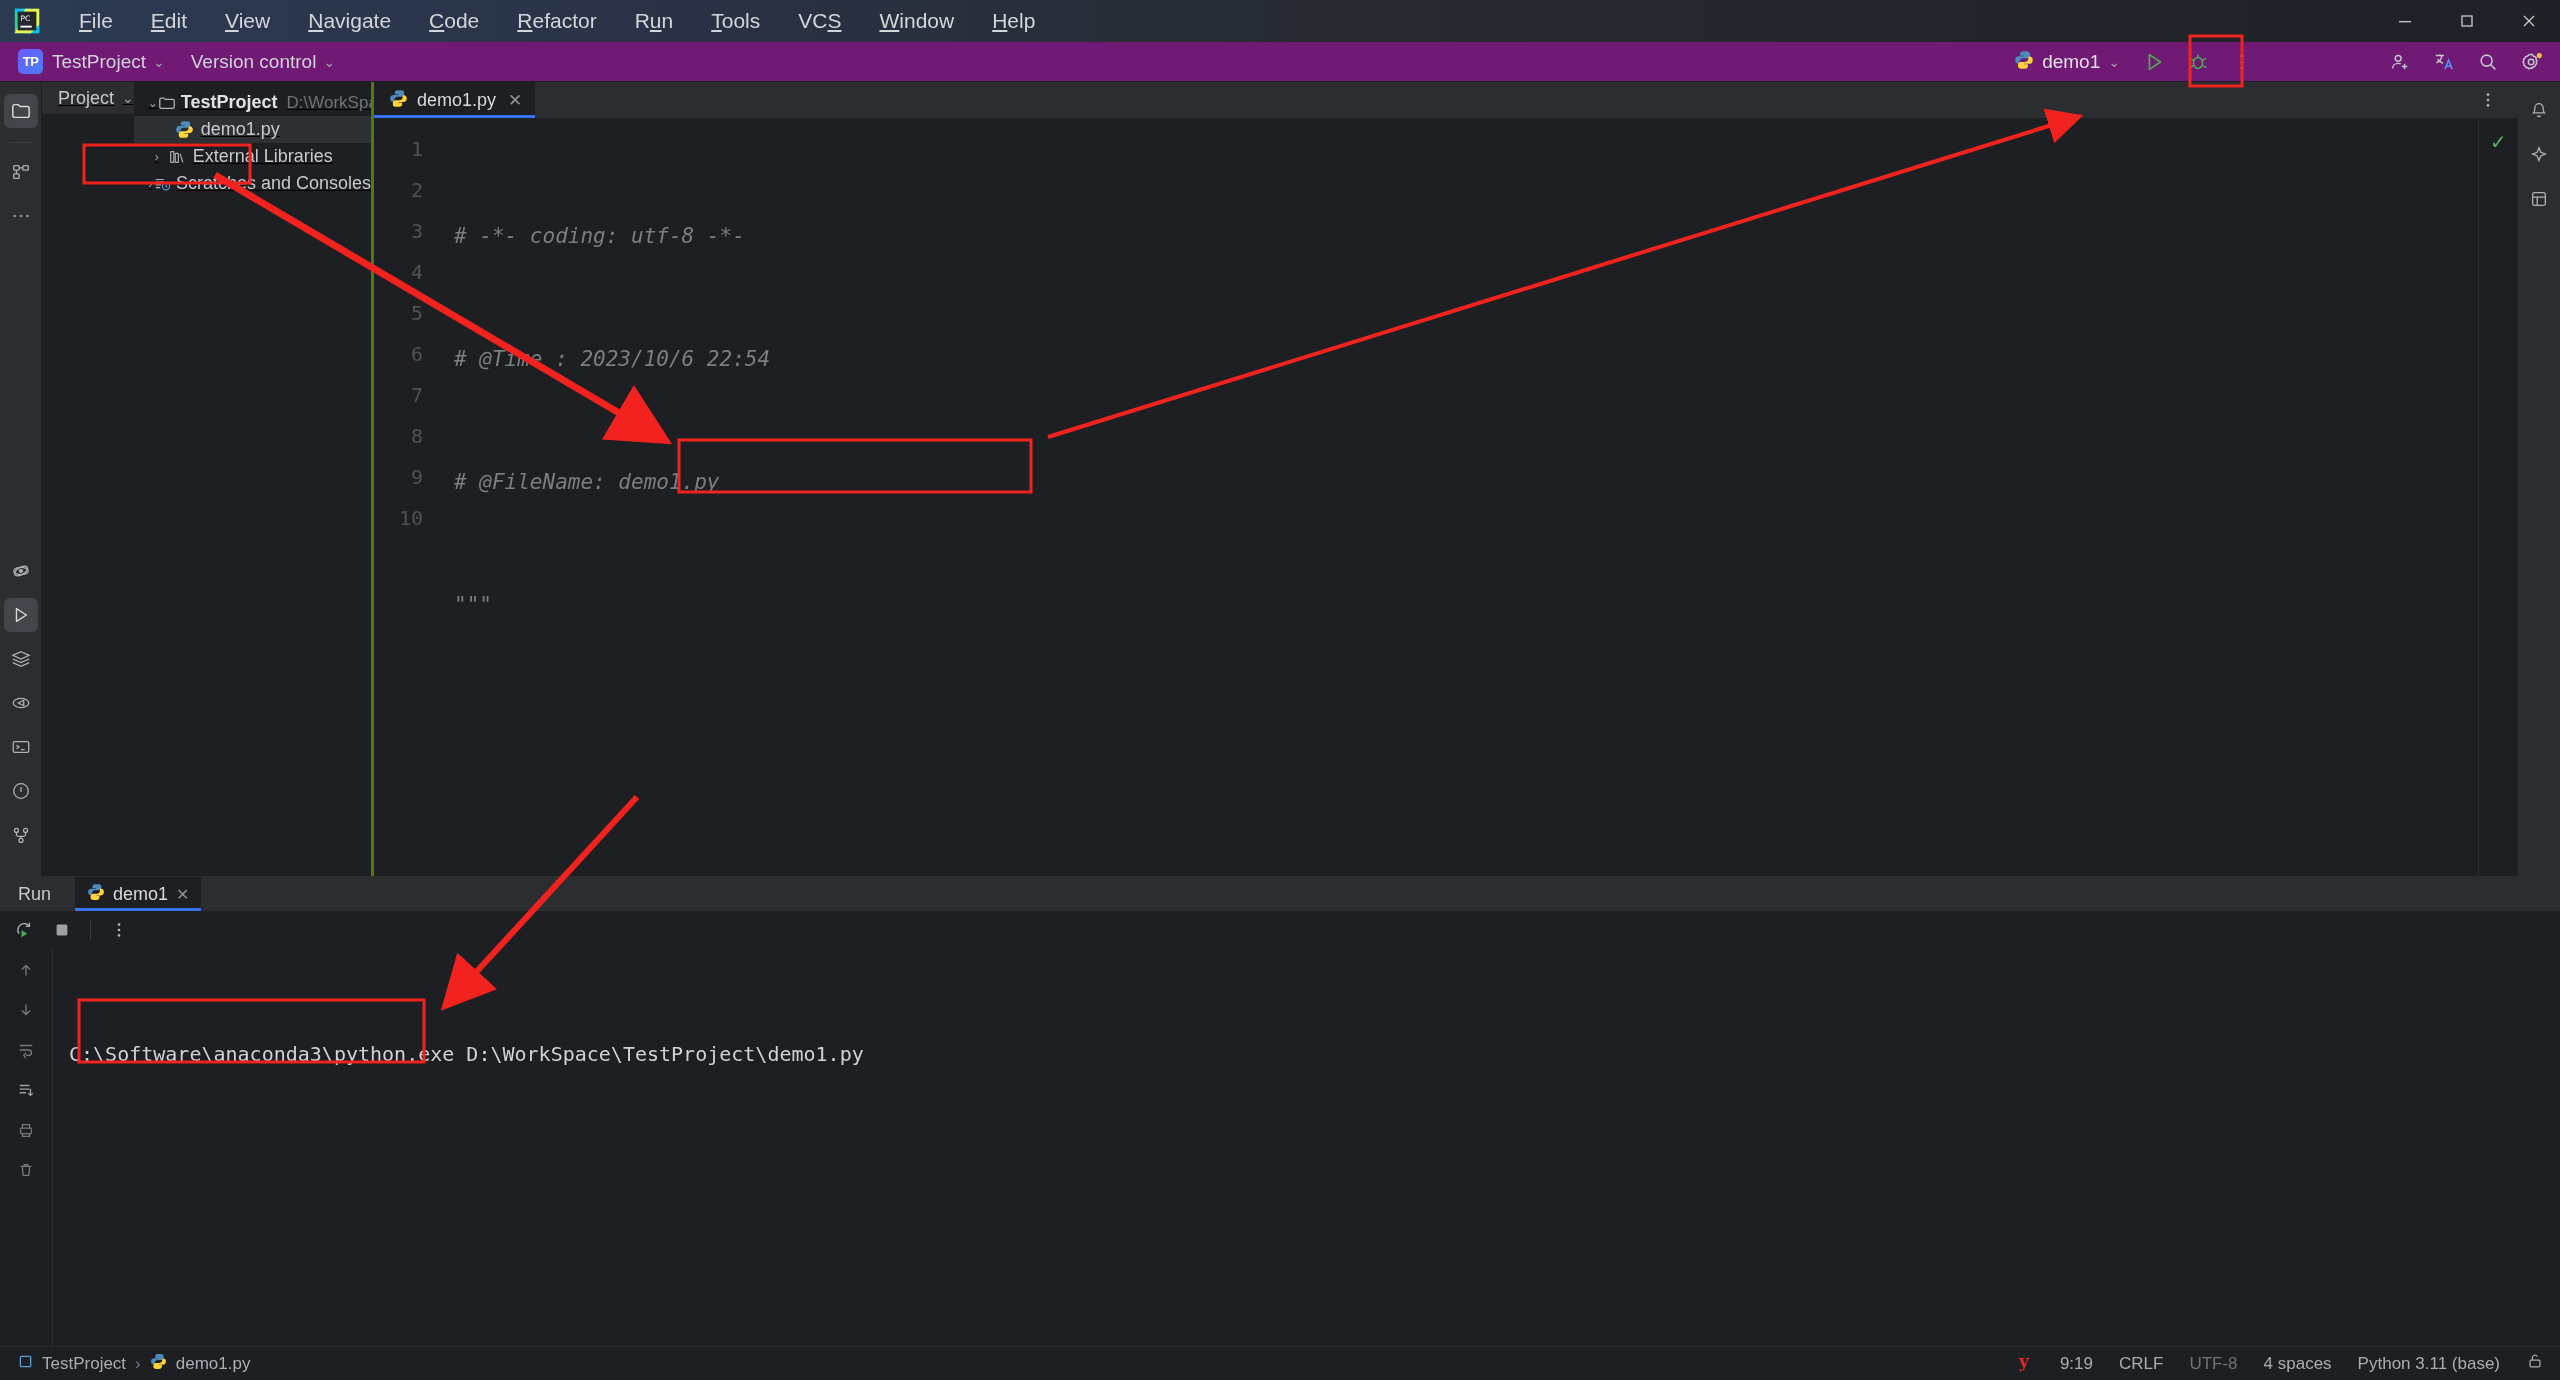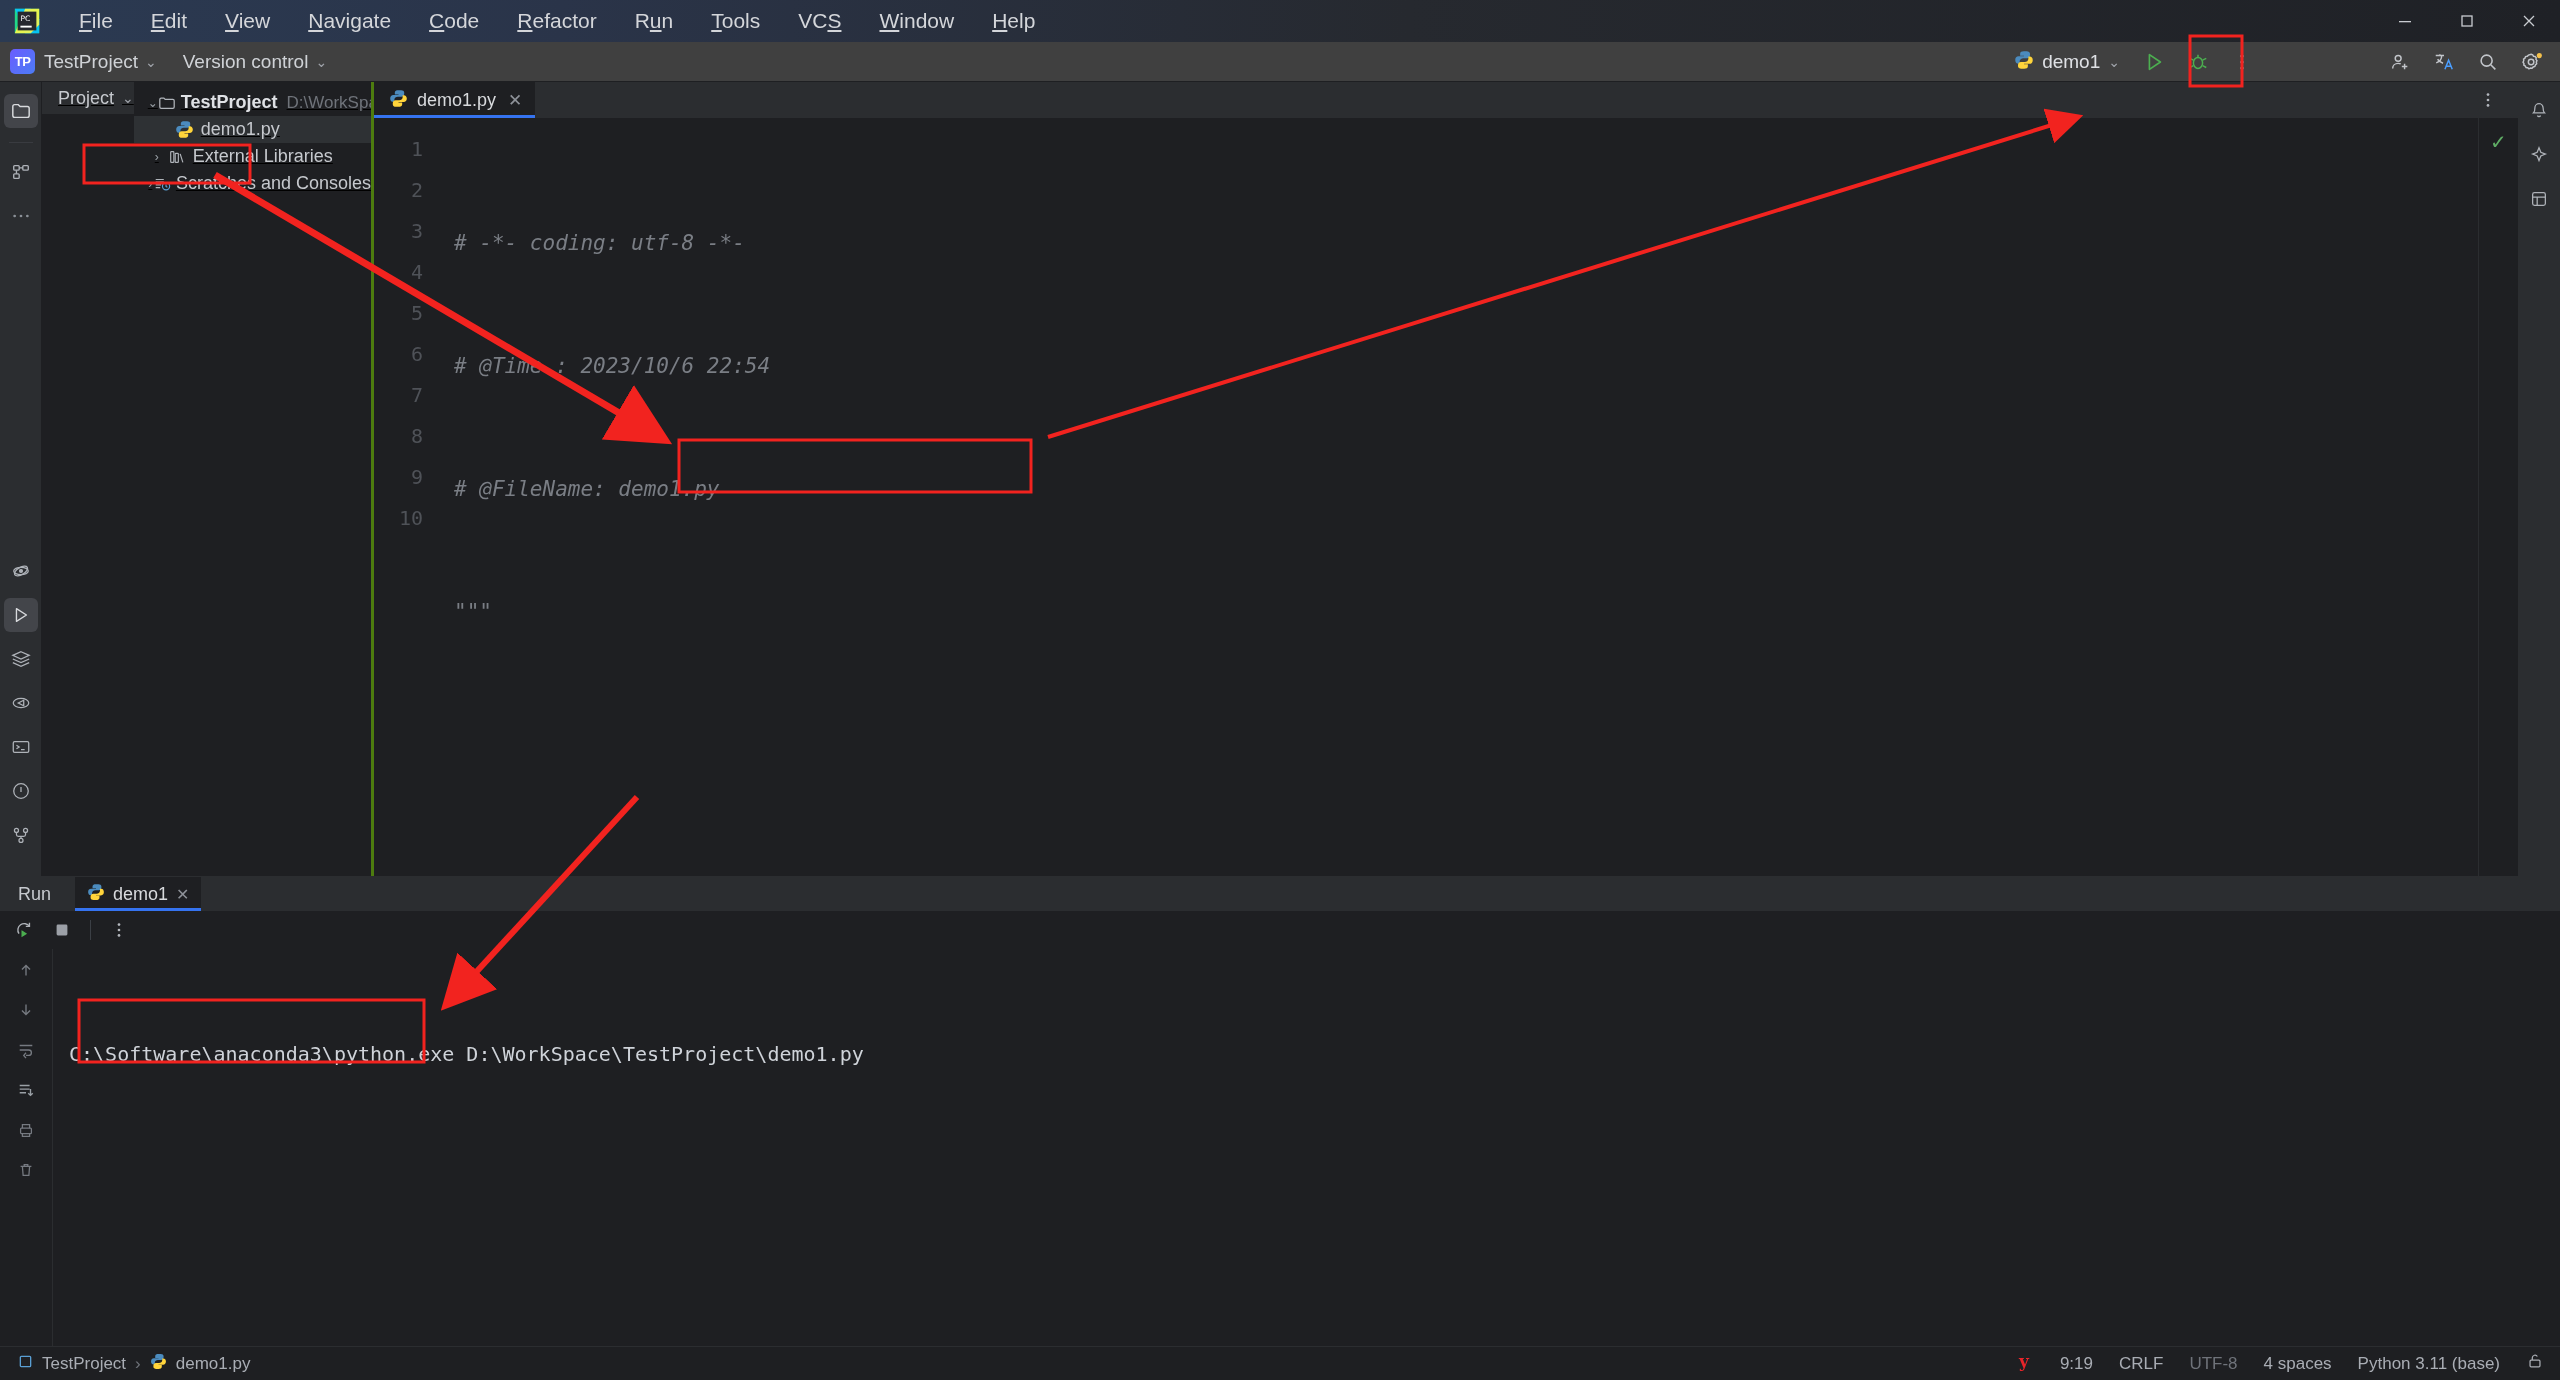--- a/index.html
+++ b/index.html
@@ -21,22 +21,22 @@
   .menu-items { display: flex; align-items: center; gap: 8px; }
   .menu-item {
     font-size: 21px; color: #d4d6da; padding: 5px 15px; cursor: default; white-space: nowrap;
   }
   .menu-item u { text-decoration: underline; text-underline-offset: 2px; }
   .win-ctrls { position: absolute; right: 0; top: 0; height: 42px; display: flex; }
   .win-btn { width: 62px; height: 42px; display: flex; align-items: center; justify-content: center; color: #c9ccd1; }
 
   
   .navbar {
-    height: 40px; flex: 0 0 40px; background: #404040; display: flex; align-items: center;
-    padding-left: 10px; border-bottom: 1px solid #1e1f22; position: relative;
+    height: 40px; flex: 0 0 40px; background: #701a75; display: flex; align-items: center;
+    padding-left: 18px; border-bottom: 1px solid #1e1f22; position: relative;
   }
   .proj-badge {
     width: 25px; height: 25px; border-radius: 5px; background: linear-gradient(135deg,#6a5cff,#4c7cf5);
     color: #fff; font-size: 13px; font-weight: bold; display: flex; align-items: center; justify-content: center;
     margin-right: 9px; letter-spacing: -0.5px;
   }
   .nav-txt { font-size: 19px; color: #cfd2d6; margin-right: 7px; }
   .chev { color: #9fa3aa; font-size: 14px; margin-right: 26px; }
   .navbar-right { position: absolute; right: 8px; top: 0; height: 40px; display: flex; align-items: center; gap: 4px; }
   .run-cfg { display: flex; align-items: center; padding: 3px 10px; border-radius: 5px; gap: 8px; }
@@ -86,21 +86,21 @@
   .etab::after { content:""; position: absolute; left:0; right:0; bottom:0; height: 3px; background: #3573f0; }
   .tabstrip-right { position: absolute; right: 10px; top: 0; height: 36px; display: flex; align-items: center; }
 
   .editor-wrap { flex: 1 1 auto; display: flex; position: relative; min-height: 0; background: #1e1f22; }
   .gutter {
     width: 62px; flex: 0 0 62px; text-align: right; padding-top: 11px; padding-right: 13px;
     color: #4f5258; font-size: 20px; font-family: "DejaVu Sans Mono", monospace; line-height: 41px;
     user-select: none; position: relative;
   }
   .codearea {
-    flex: 1 1 auto; padding-top: 23px; font-family: "DejaVu Sans Mono", monospace;
+    flex: 1 1 auto; padding-top: 16px; font-family: "DejaVu Sans Mono", monospace;
     font-size: 21px; line-height: 41px; white-space: pre; position: relative; overflow: hidden;
   }
   .cline { height: 41px; padding-left: 18px; position: relative; }
   .cmt { color: #7a7e85; font-style: italic; }
 
   .ed-right-rail {
     width: 40px; flex: 0 0 40px; background: #1e1f22; position: relative; border-left: 1px solid #2b2d30;
   }
   .checkmark { position: absolute; top: 12px; left: 11px; color: #5fad65; font-size: 20px; }
 

